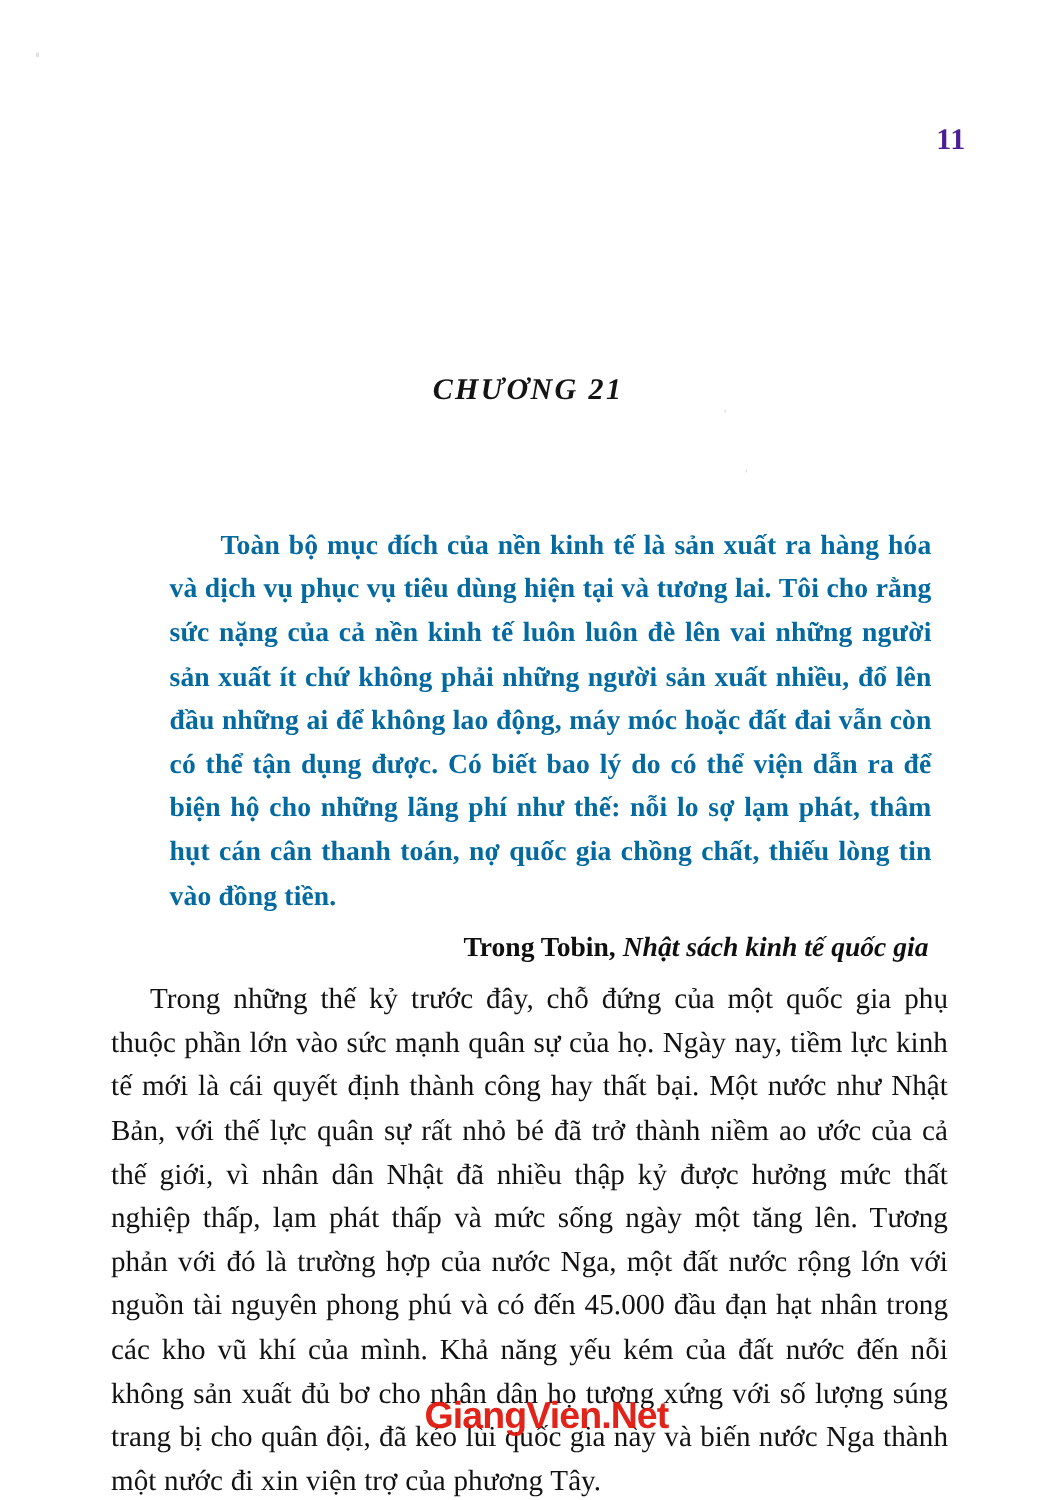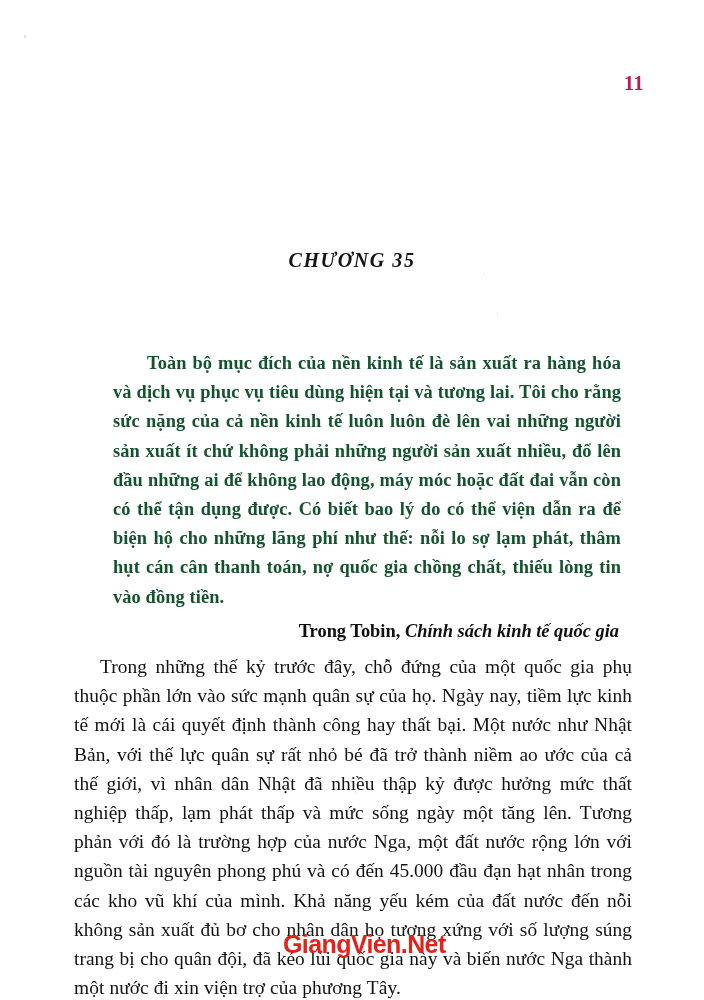--- a/index.html
+++ b/index.html
@@ -22,26 +22,26 @@
     position: absolute;
     inset: 0;
     width: 704px;
     height: 1000px;
     background: #ffffff;
   }
 
   
   .folio {
     position: absolute;
-    top: 72px;
+    top: 82px;
     right: 60px;
     font-size: 20px;
     font-weight: 700;
     letter-spacing: 0.5px;
-    color: #be185d;
+    color: #4c1d95;
     font-family: "Liberation Serif", "DejaVu Serif", serif;
   }
 
   
   .chapter-head {
     position: absolute;
     left: 0;
     right: 0;
     top: 249px;
     text-align: center;
@@ -71,21 +71,21 @@
     top: 349px;
     width: 508px;
   }
   .epigraph-body {
     font-size: 18.4px;
     font-weight: 700;
     line-height: 29.2px;
     text-align: justify;
     text-justify: inter-word;
     text-indent: 34px;
-    color: #14532d;
+    color: #0369a1;
     margin: 0;
     letter-spacing: 0.1px;
   }
   .epigraph-attrib {
     margin-top: 5px;
     font-size: 18.4px;
     font-weight: 700;
     line-height: 29.2px;
     text-align: right;
     color: #0f0f0f;
@@ -141,28 +141,28 @@
   }
 </style>
 </head>
 <body>
 
 <div class="page" style="background: rgb(255, 255, 255);">
 
   <div class="folio">11</div>
 
   <div class="chapter-head">
-    <div class="chapter-kicker">CHƯƠNG 35</div>
+    <div class="chapter-kicker">CHƯƠNG 21</div>
   </div>
 
   <div class="epigraph">
     <p class="epigraph-body">Toàn bộ mục đích của nền kinh tế là sản xuất ra hàng hóa và dịch vụ phục vụ tiêu dùng hiện tại và tương lai. Tôi cho rằng sức nặng của cả nền kinh tế luôn luôn đè lên vai những người sản xuất ít chứ không phải những người sản xuất nhiều, đổ lên đầu những ai để không lao động, máy móc hoặc đất đai vẫn còn có thể tận dụng được. Có biết bao lý do có thể viện dẫn ra để biện hộ cho những lãng phí như thế: nỗi lo sợ lạm phát, thâm hụt cán cân thanh toán, nợ quốc gia chồng chất, thiếu lòng tin vào đồng tiền.</p>
     <div class="epigraph-attrib">
       <span class="author">Trong Tobin,</span>
-      <span class="work">Chính sách kinh tế quốc gia</span>
+      <span class="work">Nhật sách kinh tế quốc gia</span>
     </div>
   </div>
 
   <div class="body-block">
     <p class="body-par">Trong những thế kỷ trước đây, chỗ đứng của một quốc gia phụ thuộc phần lớn vào sức mạnh quân sự của họ. Ngày nay, tiềm lực kinh tế mới là cái quyết định thành công hay thất bại. Một nước như Nhật Bản, với thế lực quân sự rất nhỏ bé đã trở thành niềm ao ước của cả thế giới, vì nhân dân Nhật đã nhiều thập kỷ được hưởng mức thất nghiệp thấp, lạm phát thấp và mức sống ngày một tăng lên. Tương phản với đó là trường hợp của nước Nga, một đất nước rộng lớn với nguồn tài nguyên phong phú và có đến 45.000 đầu đạn hạt nhân trong các kho vũ khí của mình. Khả năng yếu kém của đất nước đến nỗi không sản xuất đủ bơ cho nhân dân họ tương xứng với số lượng súng trang bị cho quân đội, đã kéo lùi quốc gia này và biến nước Nga thành một nước đi xin viện trợ của phương Tây.</p>
   </div>
 
   <div class="watermark" style="color: rgb(224, 27, 16);">GiangVien.Net</div>
 
   <span class="speck" style="left:24px; top:35px;"></span>

